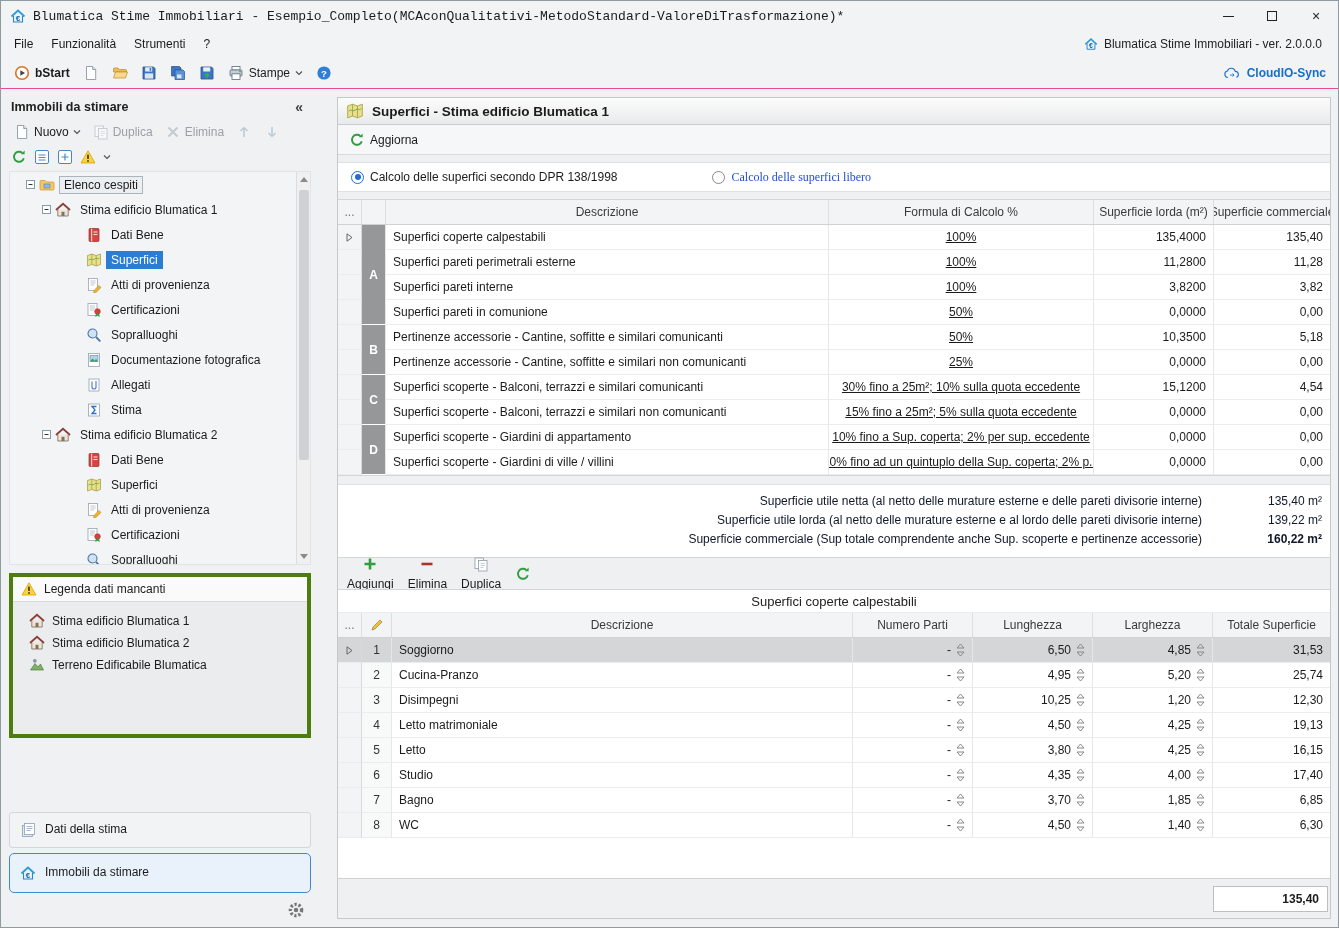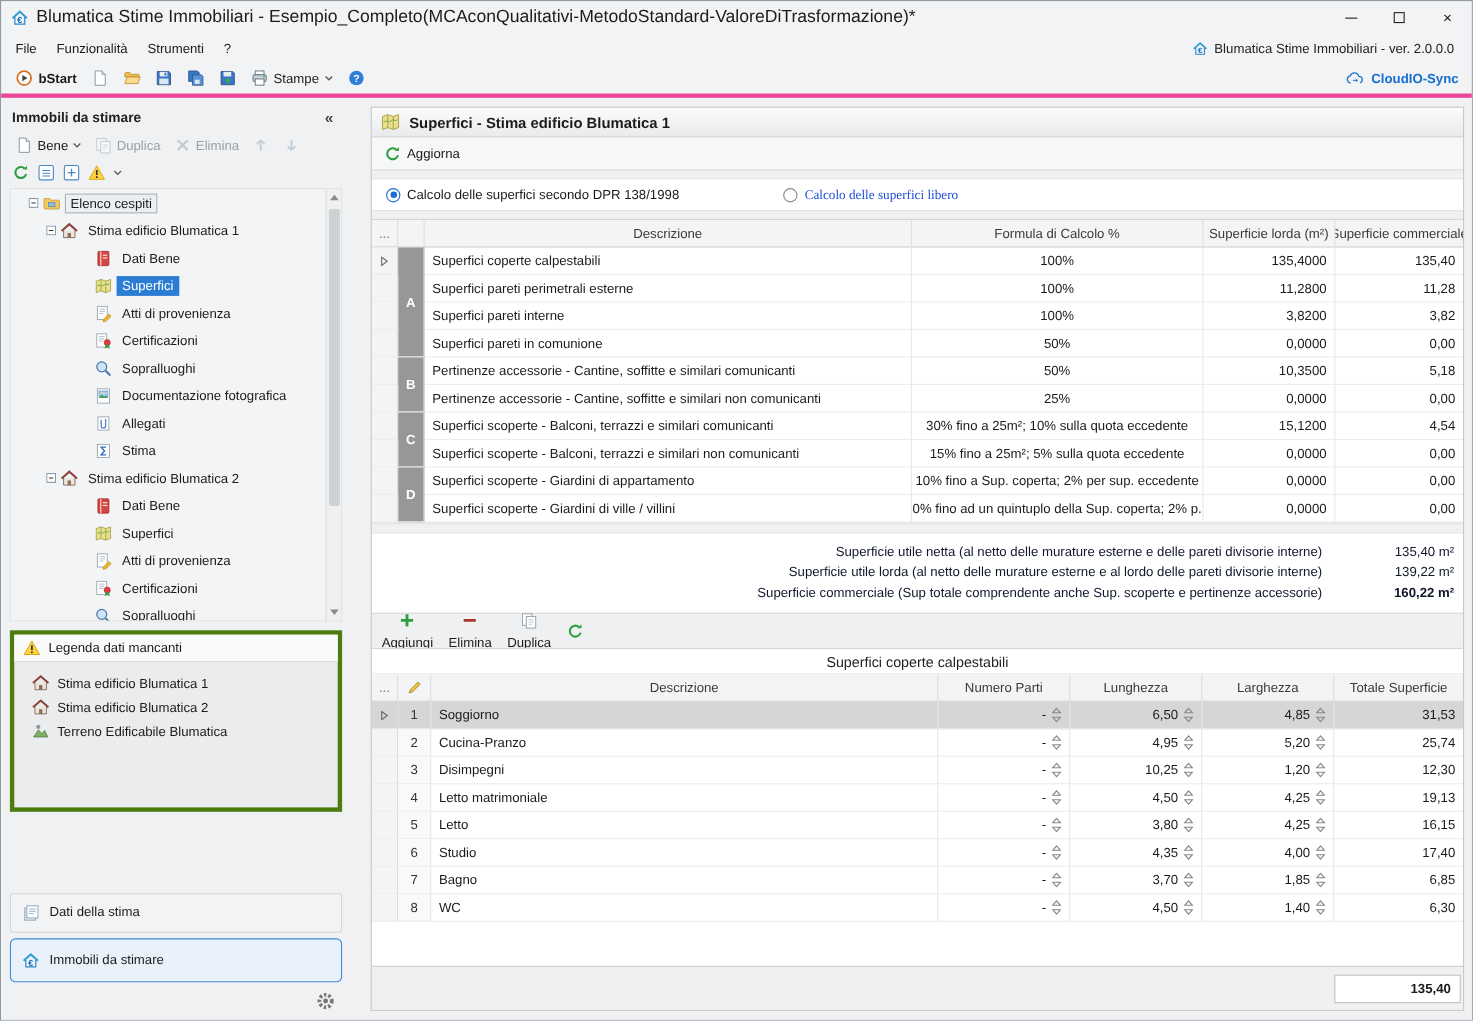--- a/index.html
+++ b/index.html
@@ -8,29 +8,29 @@
 .ico{display:inline-flex;width:16px;height:16px;flex:none;align-items:center;justify-content:center;}
 .ico svg{width:100%;height:100%;display:block;}
 .ico.sz18{width:18px;height:18px;}
 .ico.sz14{width:14px;height:14px;}
 .ico.chev{width:8px;height:6px;}
 .ico.spin{width:9px;height:14px;}
 .ico.expico{width:9px;height:9px;}
 .ico.cur{width:7px;height:9px;}
 .window{width:1339px;height:928px;border:1px solid #8f9aa3;background:#f2f3f4;display:flex;flex-direction:column;}
 .titlebar{height:30px;flex:none;display:flex;align-items:center;padding-left:9px;gap:7px;}
-.titlebar .title{font-size:16px;flex:1;white-space:nowrap;overflow:hidden;}
+.titlebar .title{font-size:13px;flex:1;white-space:nowrap;overflow:hidden;font-family:Liberation Mono, monospace;}
 .win-controls{display:flex;height:100%;}
 .win-btn{width:44px;height:100%;display:flex;align-items:center;justify-content:center;color:#222;font-size:14px;}
 .min-glyph{width:11px;height:1px;background:#222;display:block;}
 .max-glyph{width:10px;height:10px;border:1px solid #222;display:block;}
 .menubar{height:26px;flex:none;display:flex;align-items:center;padding:0 4px;}
 .menu-item{padding:4px 9px;}
 .menubar-right{margin-left:auto;display:flex;align-items:center;gap:6px;padding-right:12px;color:#222;}
-.toolbar{height:32px;flex:none;display:flex;align-items:center;gap:3px;padding:0 8px;border-bottom:4px solid #ec4899;}
+.toolbar{height:32px;flex:none;display:flex;align-items:center;gap:3px;padding:0 8px;border-bottom:1px solid #ec4899;}
 .tb-btn{display:flex;align-items:center;gap:5px;padding:4px 5px;border-radius:3px;}
 .bold{font-weight:bold;}
 .cloud{margin-left:auto;display:flex;align-items:center;gap:6px;color:#156fd0;font-weight:bold;padding-right:4px;}
 .content{flex:1;display:flex;padding:8px 7px 8px 8px;gap:26px;overflow:hidden;background:#f0f1f2;}
 .sidebar{width:302px;min-width:302px;display:flex;flex-direction:column;}
 .sb-header{display:flex;align-items:center;font-weight:bold;font-size:12.5px;color:#222;padding:2px 2px 6px;}
 .sb-collapse{margin-left:auto;color:#444;font-size:14px;padding:0 6px;}
 .sb-toolbar{display:flex;align-items:center;gap:2px;padding-bottom:4px;}
 .sb-tb-btn{display:flex;align-items:center;gap:4px;padding:3px 5px;}
 .sb-tb-btn.disabled{color:#9aa0a6;}
@@ -76,21 +76,21 @@
 .u2{width:24px;flex:none;}
 .u3{flex:1;}
 .u4{width:265px;flex:none;}
 .u5{width:120px;flex:none;}
 .u6{width:116px;flex:none;border-right:none;}
 .grid-u{display:grid;grid-template-columns:24px 24px 1fr 265px 120px 116px;grid-auto-rows:25px;}
 .ucell{display:flex;align-items:center;padding:0 7px;border-right:1px solid #e6e7e8;border-bottom:1px solid #ececed;overflow:hidden;white-space:nowrap;}
 .c-sel{grid-column:1;justify-content:center;background:#f3f4f5;border-right-color:#d8d9da;padding:0;}
 .c-grp{grid-column:2;justify-content:center;background:#969799;color:#fff;font-weight:bold;border-bottom-color:#fff;}
 .c-desc{grid-column:3;}
-.c-form{grid-column:4;justify-content:center;}
+.c-form{grid-column:4;justify-content:center;text-decoration:underline;}
 .c-lorda{grid-column:5;justify-content:flex-end;}
 .c-comm{grid-column:6;justify-content:flex-end;border-right:none;}
 .summary{margin-top:8px;flex:none;background:#fff;border-top:1px solid #e0e1e2;border-bottom:1px solid #d4d5d7;padding:9px 8px 11px;display:flex;flex-direction:column;gap:5px;}
 .sum-line{display:flex;justify-content:flex-end;color:#0f172a;}
 .sum-value{width:120px;text-align:right;}
 .sum-line.bold3 .sum-value{font-weight:bold;}
 .detail-toolbar{height:31px;flex:none;display:flex;align-items:center;gap:14px;padding:0 9px;}
 .dtb{display:flex;align-items:center;gap:5px;flex-direction:column;}
 .ltable{flex:1;display:flex;flex-direction:column;background:#fff;border-top:1px solid #d4d5d7;overflow:hidden;}
 .lt-title{height:23px;flex:none;display:flex;align-items:center;justify-content:center;font-size:13px;color:#222;border-bottom:1px solid #ebebec;}
@@ -254,21 +254,21 @@
         <span class="sb-collapse">«</span>
       </div>
       <div class="sb-toolbar">
         <div class="sb-tb-btn">
           <span class="ico">
               <svg viewBox="0 0 16 16">
                 <path d="M3.5 1.5h6.2l3 3V14.5H3.5z" fill="#fff" stroke="#8a97a5" stroke-width="0.9"></path>
                 <path d="M9.7 1.5v3h3" fill="#dbe4ee" stroke="#8a97a5" stroke-width="0.9"></path>
               </svg>
             </span>
-          <span>Bene</span>
+          <span>Nuovo</span>
           <span class="ico chev">
               <svg viewBox="0 0 8 6">
                 <path d="M1 1.5 4 4.5 7 1.5" fill="none" stroke="#555" stroke-width="1.2"></path>
               </svg>
             </span>
         </div>
         <div class="sb-tb-btn disabled">
           <span class="ico">
               <svg viewBox="0 0 16 16">
                 <rect x="2" y="2" width="8.5" height="10.5" fill="#fff" stroke="#98a4b0" stroke-width="0.9"></rect>

